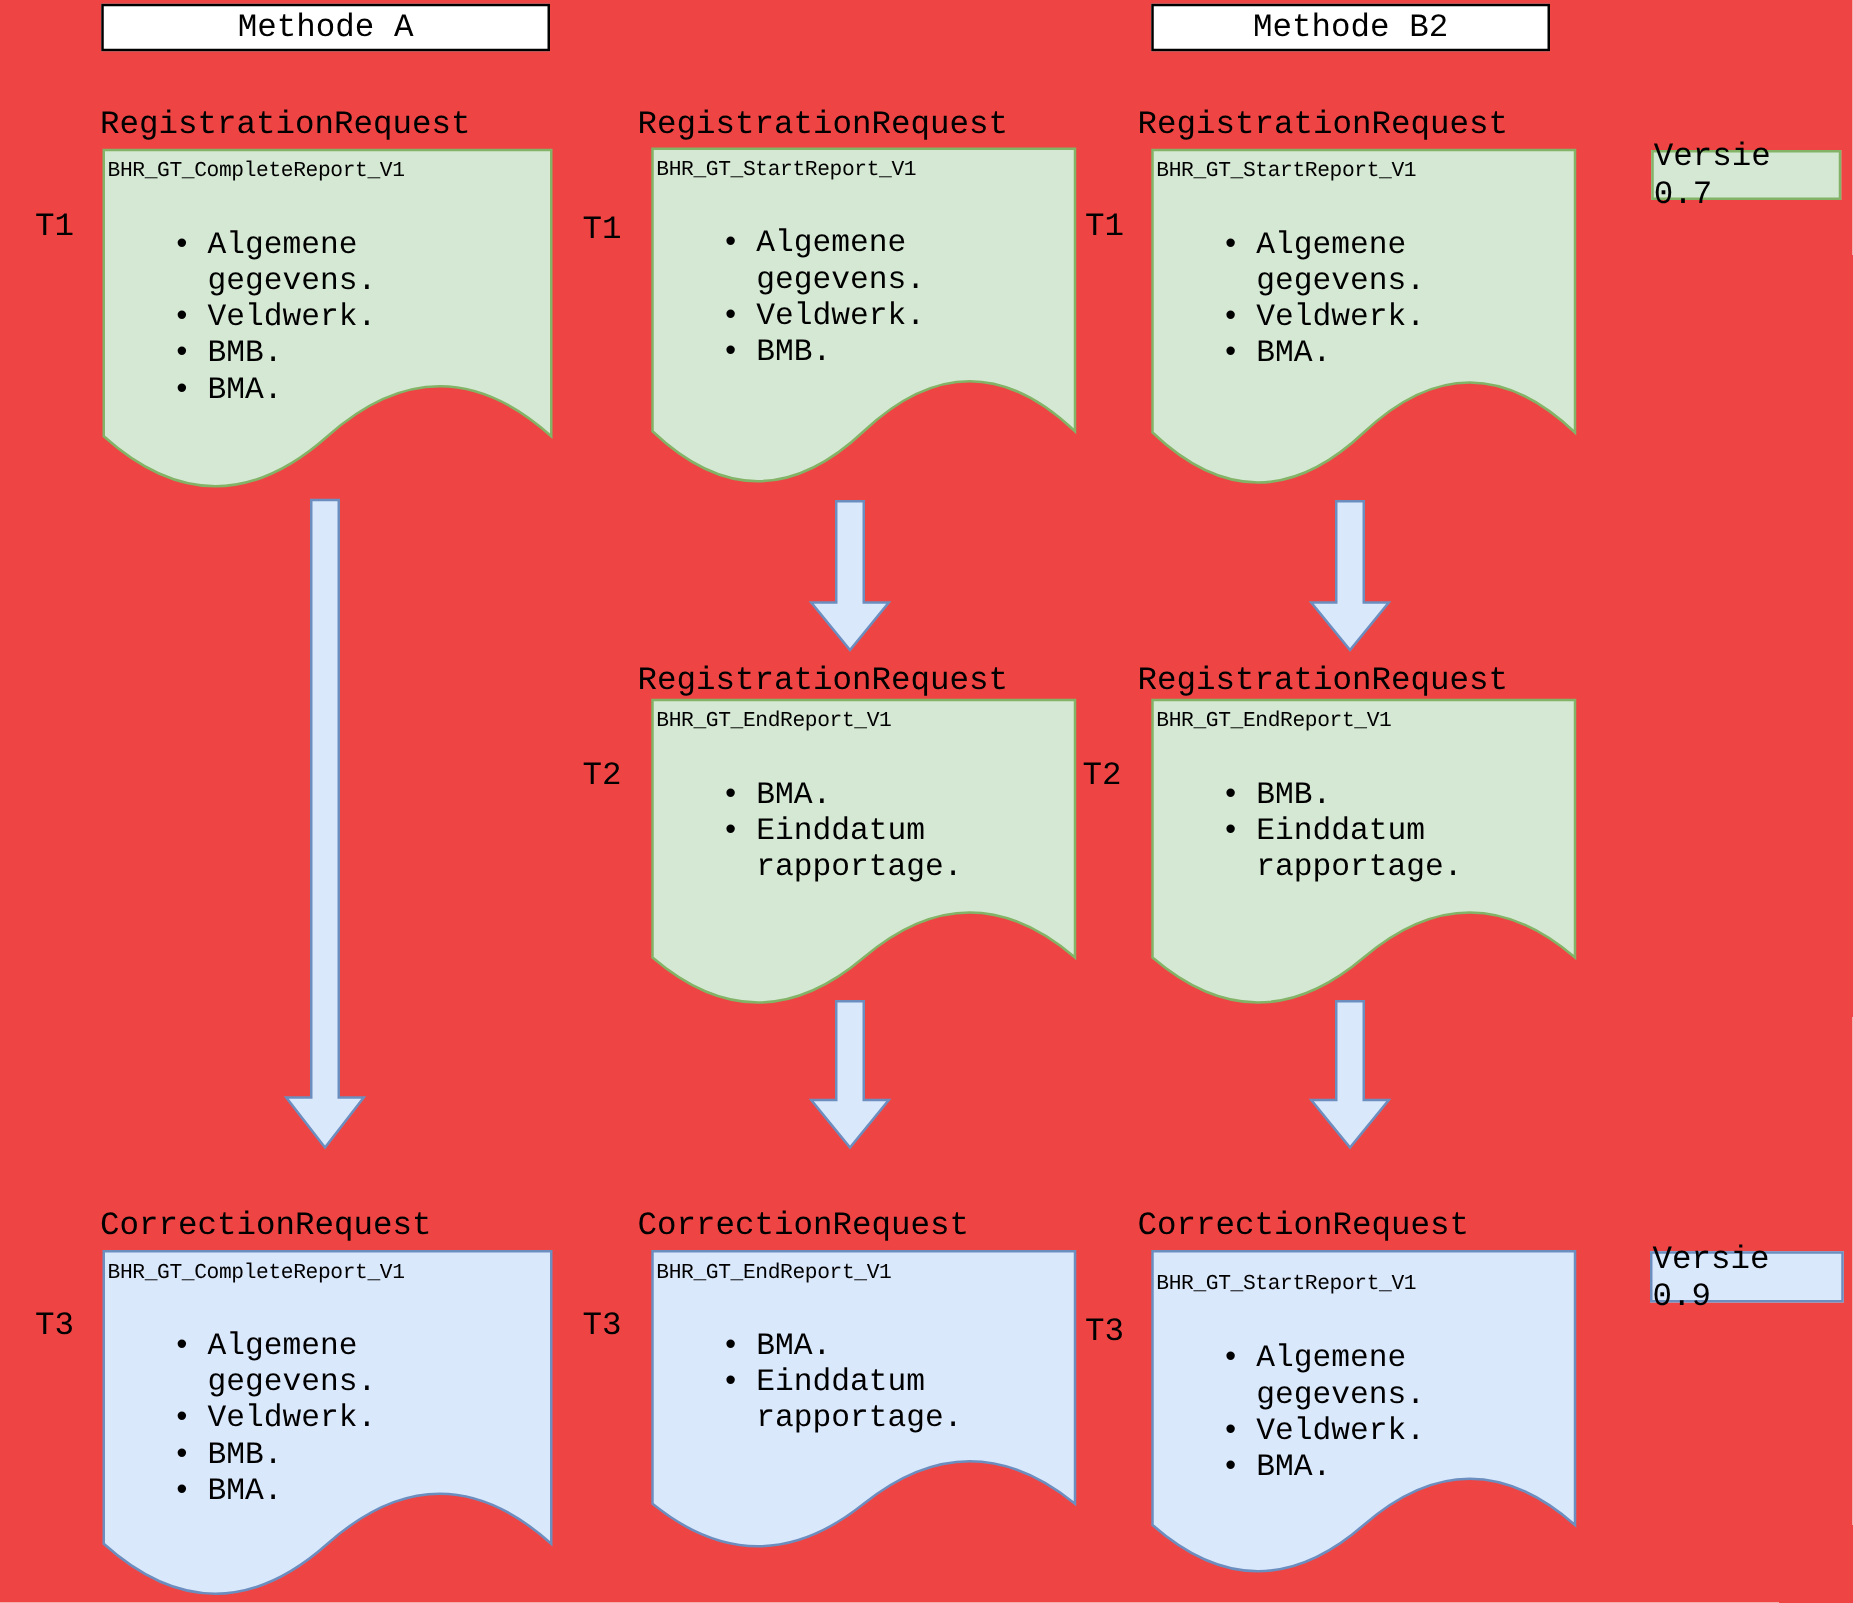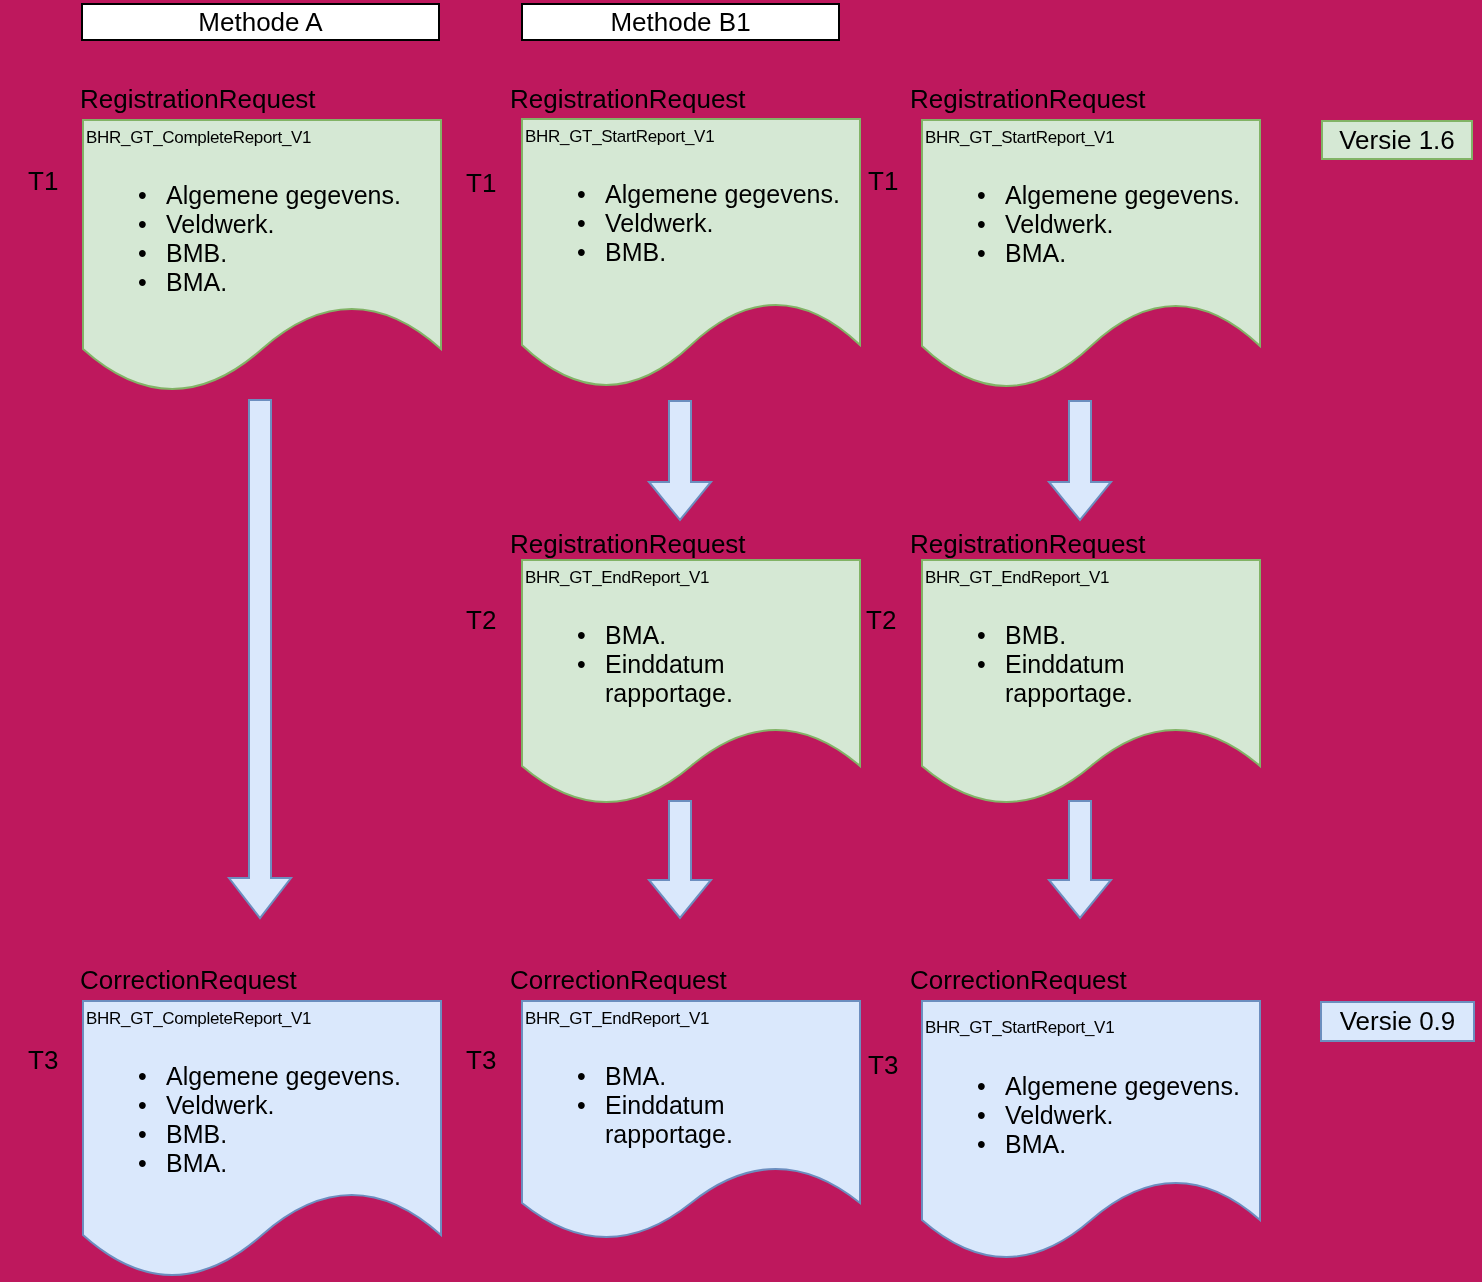--- a/index.html
+++ b/index.html
@@ -3,22 +3,22 @@
 <meta charset="utf-8">
 <style>
   :root{
     --doc-green-fill:#d5e8d4; --doc-green-stroke:#82b366;
     --doc-blue-fill:#dae8fc;  --doc-blue-stroke:#6c8ebf;
     --arrow-fill:#dae8fc;     --arrow-stroke:#6c8ebf;
     --header-border:#000000;  --text-color:#000000;
   }
   html,body{margin:0;padding:0;background:#ffffff;}
   .stage{
-    position:relative;width:1482px;height:1282px;background:#be185d;overflow:hidden;
-    font-family:Liberation Sans, sans-serif;color:var(--text-color);
+    position:relative;width:1482px;height:1282px;background:#ef4444;overflow:hidden;
+    font-family:Liberation Mono, monospace;color:var(--text-color);
   }
   .method-header{
     position:absolute;height:38px;border:2px solid var(--header-border);
     background:#ffffff;box-sizing:border-box;
     display:flex;align-items:center;justify-content:center;
     font-size:26px;
   }
   .req-label{
     position:absolute;height:32px;text-align:left;font-size:26px;line-height:32px;
     white-space:nowrap;
@@ -48,21 +48,21 @@
   }
   .version-green{background:var(--doc-green-fill);border:2px solid var(--doc-green-stroke);}
   .version-blue{background:var(--doc-blue-fill);border:2px solid var(--doc-blue-stroke);}
 </style>
 </head>
 <body>
 
 <div class="stage">
 
   <div class="method-header" style="left:81px;top:3px;width:359px;">Methode A</div>
-  <div class="method-header" style="left:521px;top:3px;width:319px;">Methode B1</div>
+  <div class="method-header" style="left:921px;top:3px;width:319px;">Methode B2</div>
 
   <div class="req-label" style="left:80px;top:83px;width:360px;">RegistrationRequest</div>
   <div class="req-label" style="left:510px;top:83px;width:340px;">RegistrationRequest</div>
   <div class="req-label" style="left:910px;top:83px;width:340px;">RegistrationRequest</div>
 
   <div class="t-label" style="left:28px;top:126px;">T1</div>
   <div class="t-label" style="left:466px;top:128px;">T1</div>
   <div class="t-label" style="left:868px;top:126px;">T1</div>
 
   <div class="doc" style="left:82px;top:119px;width:360px;height:274px;">
@@ -95,21 +95,21 @@
       <path class="doc-shape-green" d="M1,1 H339 V227 Q255,147 170,227 Q85,307 1,227 Z"></path>
     </svg>
     <div class="doc-title">BHR_GT_StartReport_V1</div>
     <ul class="bullets">
       <li>Algemene gegevens.</li>
       <li>Veldwerk.</li>
       <li>BMA.</li>
     </ul>
   </div>
 
-  <div class="version-badge version-green" style="left:1321px;top:120px;width:152px;height:40px;">Versie 1.6</div>
+  <div class="version-badge version-green" style="left:1321px;top:120px;width:152px;height:40px;">Versie 0.7</div>
 
   <svg class="arrow" style="left:228px;top:399px;" width="64" height="520" viewBox="0 0 64 520">
     <polygon points="21,1 43,1 43,479 63,479 32,519 1,479 21,479"></polygon>
   </svg>
   <svg class="arrow" style="left:648px;top:400px;" width="64" height="121" viewBox="0 0 64 121">
     <polygon points="21,1 43,1 43,82 63,82 32,120 1,82 21,82"></polygon>
   </svg>
   <svg class="arrow" style="left:1048px;top:400px;" width="64" height="121" viewBox="0 0 64 121">
     <polygon points="21,1 43,1 43,82 63,82 32,120 1,82 21,82"></polygon>
   </svg>

